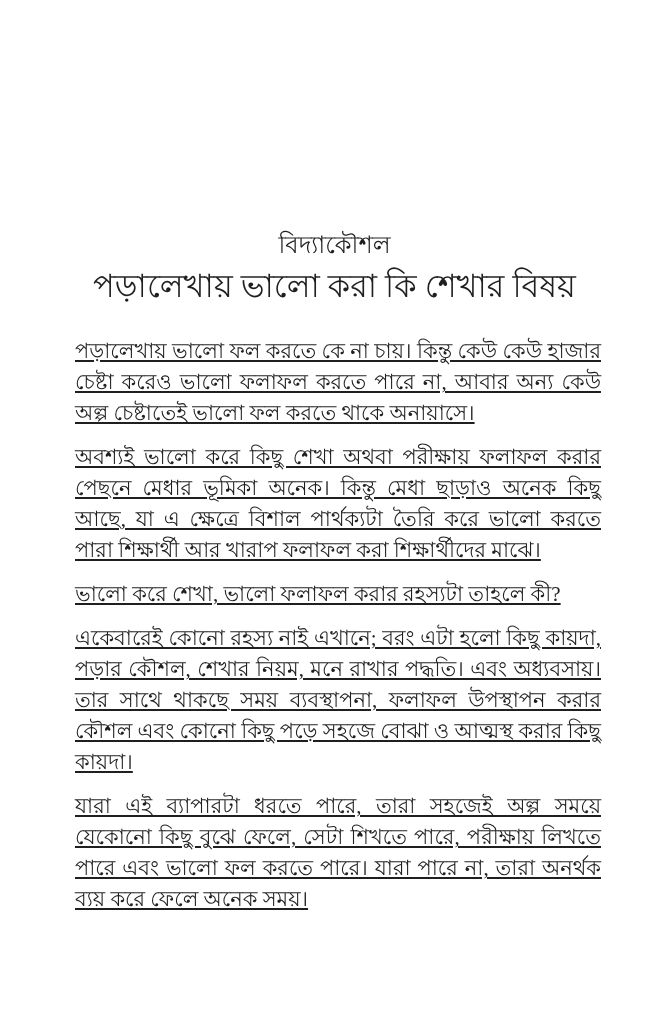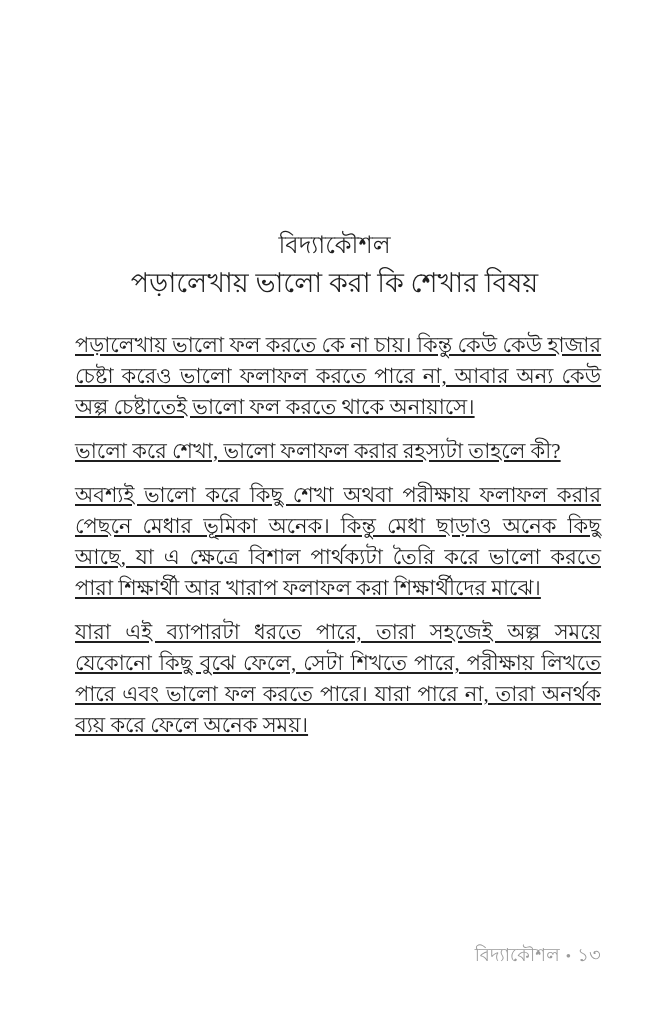--- a/index.html
+++ b/index.html
@@ -20,21 +20,21 @@
     margin-top: 230px;
     text-align: center;
   }
   .book-title-heading {
     font-size: 24px;
     line-height: 1.3;
     font-weight: 400;
     margin: 0;
   }
   .chapter-title {
-    font-size: 27px;
+    font-size: 32px;
     line-height: 1.35;
     font-weight: 400;
     margin: 4px 0 0 0;
   }
   .content {
     margin: 28px 68px 0 75px;
   }
   .content p {
     font-size: 21px;
     line-height: 31px;
@@ -64,22 +64,20 @@
 
 <div class="page">
 
   <div class="chapter-head">
     <div class="book-title-heading">বিদ্যাকৌশল</div>
     <div class="chapter-title">পড়ালেখায় ভালো করা কি শেখার বিষয়</div>
   </div>
 
   <div class="content">
     <p>পড়ালেখায় ভালো ফল করতে কে না চায়। কিন্তু কেউ কেউ হাজার চেষ্টা করেও ভালো ফলাফল করতে পারে না, আবার অন্য কেউ অল্প চেষ্টাতেই ভালো ফল করতে থাকে অনায়াসে।</p>
+    <p>অবশ্যই ভালো করে কিছু শেখা অথবা পরীক্ষায় ফলাফল করার পেছনে মেধার ভূমিকা অনেক। কিন্তু মেধা ছাড়াও অনেক কিছু আছে, যা এ ক্ষেত্রে বিশাল পার্থক্যটা তৈরি করে ভালো করতে পারা শিক্ষার্থী আর খারাপ ফলাফল করা শিক্ষার্থীদের মাঝে।</p>
     <p>ভালো করে শেখা, ভালো ফলাফল করার রহস্যটা তাহলে কী?</p>
-    <p>অবশ্যই ভালো করে কিছু শেখা অথবা পরীক্ষায় ফলাফল করার পেছনে মেধার ভূমিকা অনেক। কিন্তু মেধা ছাড়াও অনেক কিছু আছে, যা এ ক্ষেত্রে বিশাল পার্থক্যটা তৈরি করে ভালো করতে পারা শিক্ষার্থী আর খারাপ ফলাফল করা শিক্ষার্থীদের মাঝে।</p>
+    <p>একেবারেই কোনো রহস্য নাই এখানে; বরং এটা হলো কিছু কায়দা, পড়ার কৌশল, শেখার নিয়ম, মনে রাখার পদ্ধতি। এবং অধ্যবসায়। তার সাথে থাকছে সময় ব্যবস্থাপনা, ফলাফল উপস্থাপন করার কৌশল এবং কোনো কিছু পড়ে সহজে বোঝা ও আত্মস্থ করার কিছু কায়দা।</p>
     <p>যারা এই ব্যাপারটা ধরতে পারে, তারা সহজেই অল্প সময়ে যেকোনো কিছু বুঝে ফেলে, সেটা শিখতে পারে, পরীক্ষায় লিখতে পারে এবং ভালো ফল করতে পারে। যারা পারে না, তারা অনর্থক ব্যয় করে ফেলে অনেক সময়।</p>
   </div>
 
-  <div class="page-footer">
-    <span>বিদ্যাকৌশল</span><span class="sep">•</span><span>১৩</span>
-  </div>
 
 </div>
 
 </body></html>

